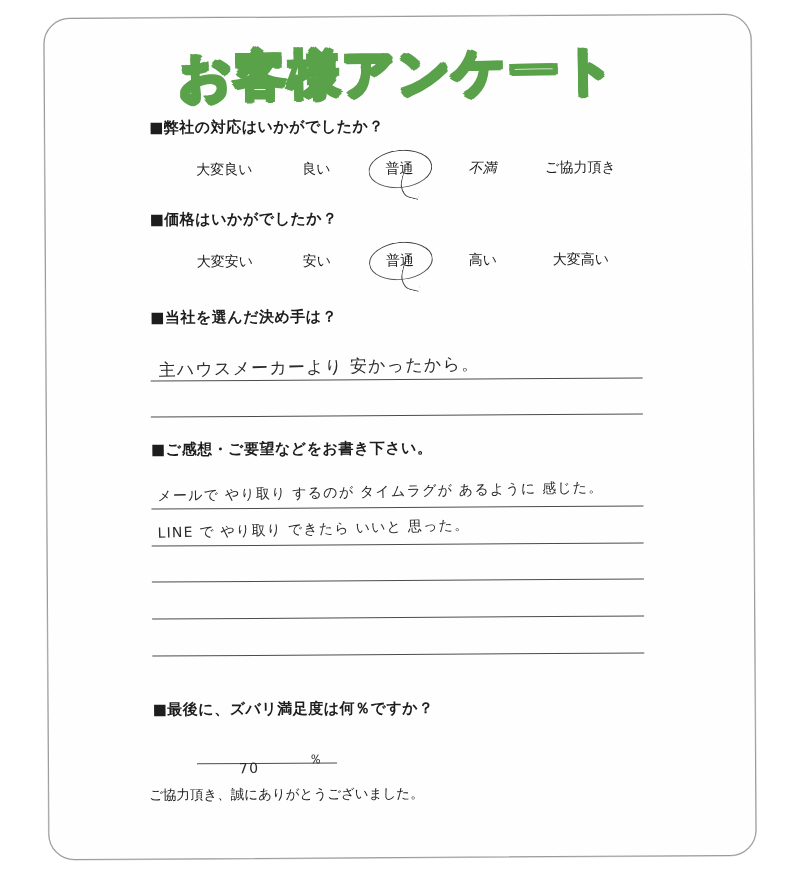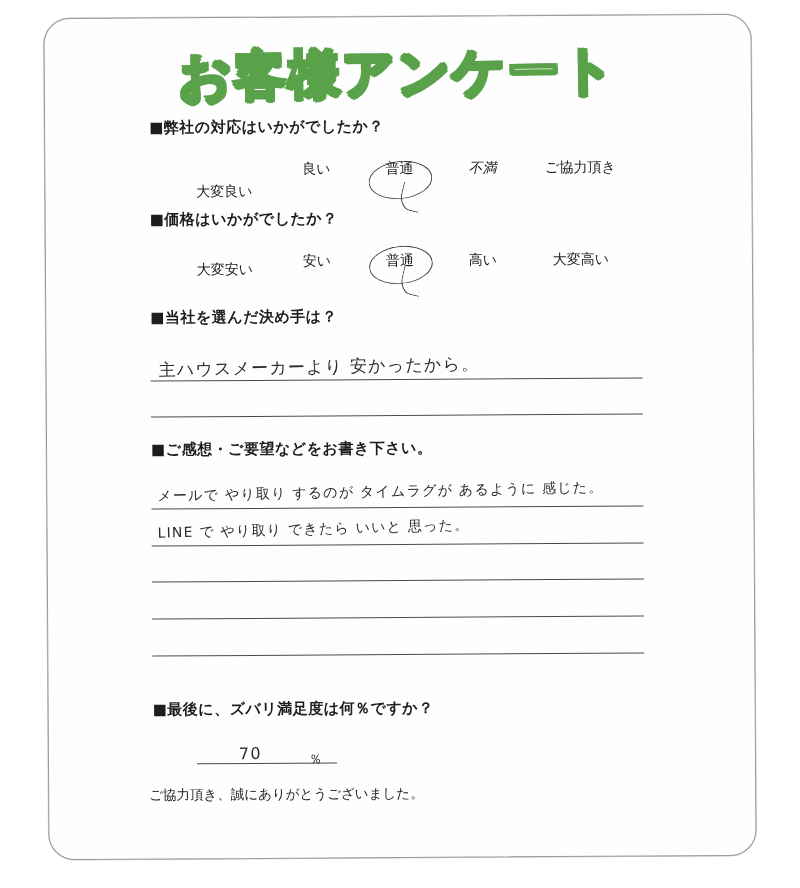--- a/index.html
+++ b/index.html
@@ -149,34 +149,34 @@
 <body>
 
 <div class="sheet">
   <div class="sheet-inner">
 
     <div class="title">お客様アンケート</div>
 
     <div class="q-label" style="left:104px; top:100px;">■弊社の対応はいかがでしたか？</div>
 
     <div class="options" style="left:140px; top:143px; width:440px; justify-content:space-between;">
-      <span class="opt" style="width:78px;margin-top:22px;">大変良い</span>
+      <span class="opt" style="width:78px;">大変良い</span>
       <span class="opt" style="width:60px;">良い</span>
       <span class="opt circled" style="width:60px;">
         <span>普通</span>
         <span class="tail"></span>
       </span>
       <span class="opt" style="width:60px;font-style:italic;">不満</span>
       <span class="opt" style="width:90px;">ご協力頂き</span>
     </div>
 
     <div class="q-label" style="left:104px; top:192px;">■価格はいかがでしたか？</div>
 
     <div class="options" style="left:140px; top:235px; width:440px; justify-content:space-between;">
-      <span class="opt" style="width:78px;margin-top:8px;">大変安い</span>
+      <span class="opt" style="width:78px;">大変安い</span>
       <span class="opt" style="width:60px;">安い</span>
       <span class="opt circled" style="width:60px;">
         <span>普通</span>
         <span class="tail"></span>
       </span>
       <span class="opt" style="width:60px;">高い</span>
       <span class="opt" style="width:90px;font-family:Liberation Serif, serif;">大変高い</span>
     </div>
 
     <div class="q-label" style="left:104px; top:290px;">■当社を選んだ決め手は？</div>
@@ -197,19 +197,19 @@
 
     <div class="hand" style="left:110px; top:466px; font-size:14px;">メールで やり取り するのが タイムラグが あるように 感じた。</div>
     <div class="hand slant2" style="left:110px; top:503px; font-size:14px;">LINE で やり取り できたら いいと 思った。</div>
     <div class="hand" style="left:110px; top:540px; font-size:14px;"></div>
     <div class="hand" style="left:110px; top:577px; font-size:14px;"></div>
     <div class="hand" style="left:110px; top:614px; font-size:14px;"></div>
 
     <div class="q-label" style="left:104px; top:682px;">■最後に、ズバリ満足度は何％ですか？</div>
 
     <div class="rule" style="left:148px; top:745px; width:140px;"></div>
-    <div class="hand big" style="left:190px; top:726px; font-size:16px;text-align:center;">70</div>
+    <div class="hand big" style="left:190px; top:742px; font-size:14px;text-align:center;">70</div>
     <div class="percent-mark" style="left:260px; top:733px;">％</div>
 
     <div class="thanks" style="left:100px; top:768px;">ご協力頂き、誠にありがとうございました。</div>
 
   </div>
 </div>
 
 </body></html>

